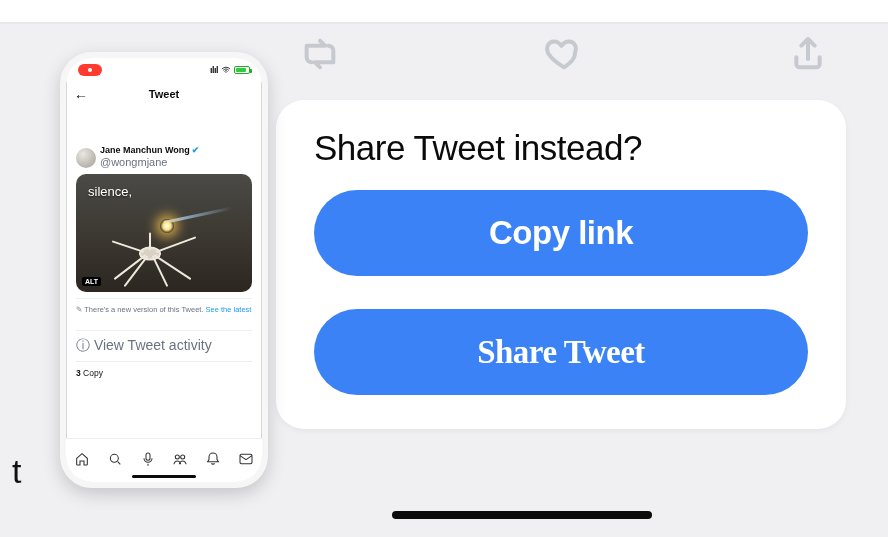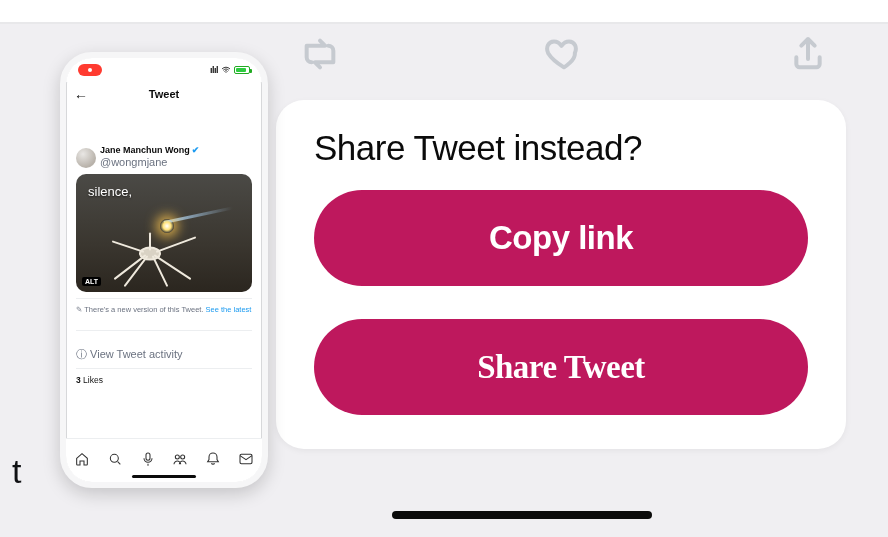--- a/index.html
+++ b/index.html
@@ -48,22 +48,22 @@
     font-weight: 400;
     letter-spacing: -0.5px;
     color: #0b0b0b;
     margin-bottom: 22px;
   }
   .pill-btn {
     display: flex;
     align-items: center;
     justify-content: center;
     width: 100%;
-    height: 96px;
-    background: #be185d;
+    height: 86px;
+    background: #3b82f6;
     color: #ffffff;
     border: none;
     border-radius: 60px;
     font-size: 33px;
     font-weight: 700;
     letter-spacing: -0.5px;
     cursor: pointer;
   }
   .pill-btn + .pill-btn { margin-top: 33px; font-family: Liberation Serif, serif; }
 
@@ -170,23 +170,23 @@
   .meta .dot::before{content:" · ";}
   .edit-note{
     margin: 6px 10px 16px 10px;
     padding-top:6px;
     border-top:1px solid #eceef0;
     font-size:7.5px; color:#6b7280;
   }
   .edit-note .blue{ color:#1d9bf0;}
   .activity{
     margin: 6px 10px 0 10px;
-    padding-top:16px;
+    padding-top:6px;
     border-top:1px solid #eceef0;
-    font-size:11px; color:#6b7280;
+    font-size:14px; color:#6b7280;
   }
   .likes{
     margin: 6px 10px 0 10px;
     padding-top:6px;
     border-top:1px solid #eceef0;
     font-size:8.5px; color:#111;
   }
   .likes b{font-weight:800;}
 
   .p-tabbar{
@@ -295,21 +295,21 @@
   </div>
 
 
   <div class="edit-note">
     <span>✎ There's a new version of this Tweet. </span><span class="blue">See the latest</span>
   </div>
 
   <div class="activity">ⓘ View Tweet activity</div>
 
   <div class="likes">
-    <b>3</b><span> Likes</span>
+    <b>3</b><span> Copy</span>
   </div>
 
   <div class="p-tabbar">
     <span><svg viewBox="0 0 24 24">
           <path d="M4 11l8-7 8 7v9a1 1 0 0 1-1 1h-4v-6h-6v6H5a1 1 0 0 1-1-1z"></path>
         </svg></span>
     <span><svg viewBox="0 0 24 24">
           <circle cx="11" cy="11" r="6"></circle>
           <path d="M20 20l-4-4"></path>
         </svg></span>

